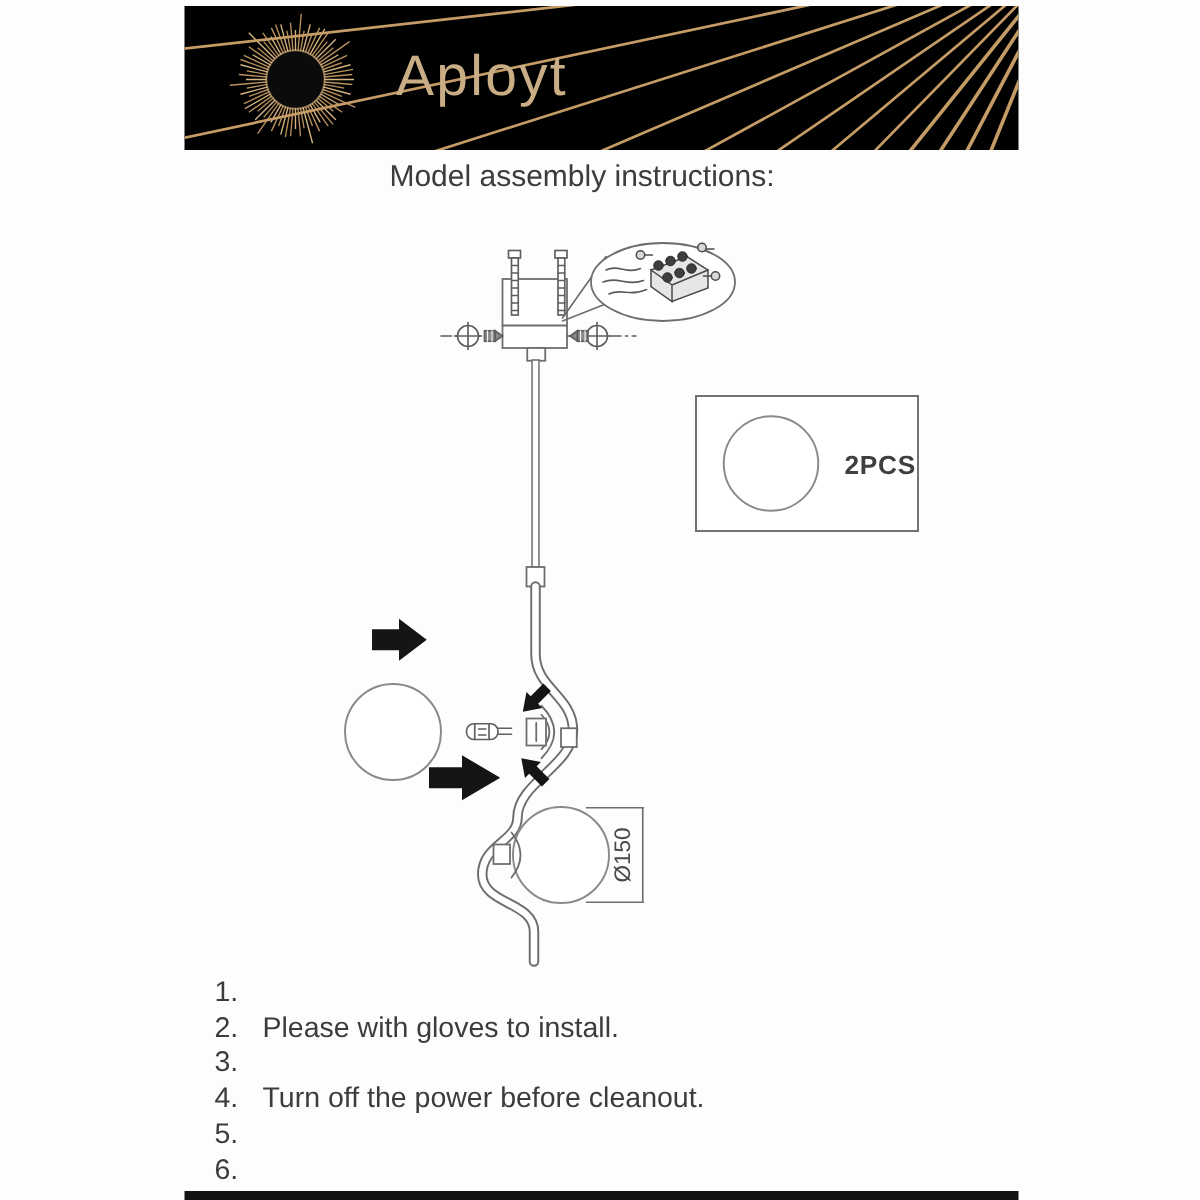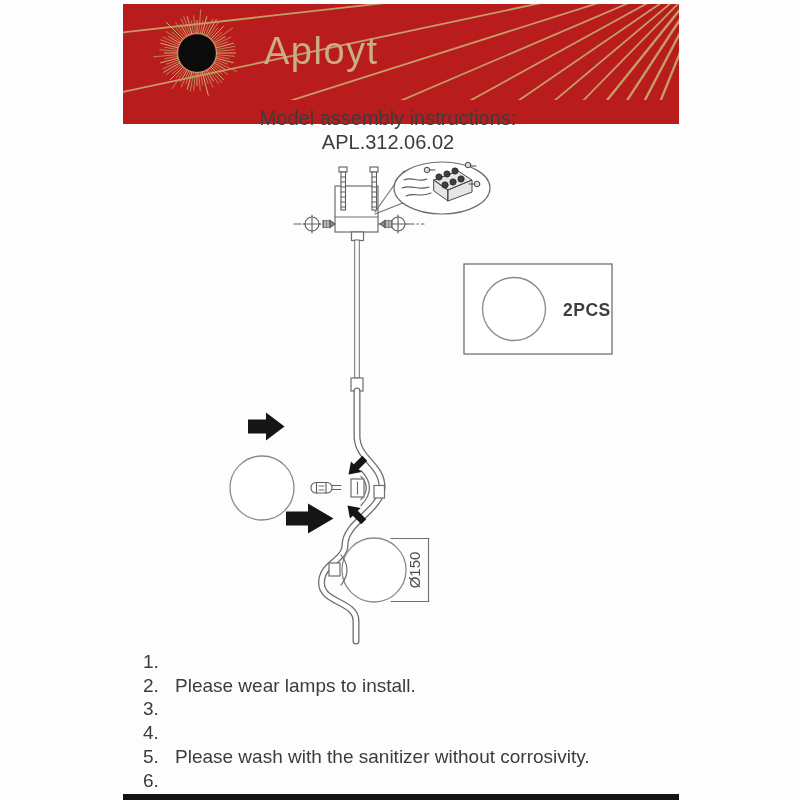--- a/index.html
+++ b/index.html
@@ -4,22 +4,22 @@
 <style>
   html,body{margin:0;padding:0;}
   body{
     width:800px;height:800px;position:relative;overflow:hidden;
     background:#fdfdfd;
     font-family:"Liberation Sans", sans-serif;
     color:#3c3c3c;
   }
   
   .banner{
-    position:absolute;left:123px;top:4px;width:556px;height:120px;
-    background:#b91c1c;overflow:hidden;
+    position:absolute;left:123px;top:4px;width:556px;height:96px;
+    background:#000000;overflow:hidden;
   }
   .banner svg{position:absolute;left:0;top:0;}
   .brand{
     position:absolute;left:141px;top:26px;
     font-size:38px;font-weight:300;letter-spacing:1.5px;
     color:#c9ad85;
   }
   
   .title-block{position:absolute;left:0;top:106px;width:776px;text-align:center;line-height:24px;}
   .title-line{font-size:20px;color:#3c3c3c;}
@@ -127,21 +127,20 @@
         <line x1="592" y1="-38" x2="-14.451512454959584" y2="90.90524830701077" stroke="#c59c66" stroke-width="1.8"></line>
         <line x1="592" y1="-38" x2="-24.136109879569744" y2="31.110737967921693" stroke="#c59c66" stroke-width="1.8"></line>
         <line x1="592" y1="-38" x2="-27.93956488576862" y2="-29.343448189729845" stroke="#c59c66" stroke-width="1.8"></line>
       </g>
   </svg>
   <div class="brand">Aployt</div>
 </div>
 
 <div class="title-block">
   <div class="title-line">Model assembly instructions:</div>
-  <div class="title-line">APL.312.06.02</div>
 </div>
 
 <svg class="diagram" viewBox="0 0 800 655" fill="none" stroke-linecap="round">
 
   <g stroke="#6e6e6e" stroke-width="1.2">
     <rect x="335" y="186" width="43" height="46" fill="#ffffff"></rect>
     <line x1="335" y1="217" x2="378" y2="217"></line>
     <rect x="351.5" y="232" width="12" height="8.5" fill="#ffffff"></rect>
   </g>
 
@@ -247,30 +246,30 @@
     <polygon transform="translate(356,514) rotate(225)" points="-11,-3.5 1,-3.5 1,-7.5 12,0 1,7.5 1,3.5 -11,3.5"></polygon>
   </g>
 </svg>
 
 <div class="instructions">
   <div class="instr-row">
     <span class="instr-num">1.</span>
   </div>
   <div class="instr-row">
     <span class="instr-num">2.</span>
-    <span>Please wear lamps to install.</span>
+    <span>Please with gloves to install.</span>
   </div>
   <div class="instr-row">
     <span class="instr-num">3.</span>
   </div>
   <div class="instr-row">
     <span class="instr-num">4.</span>
+    <span>Turn off the power before cleanout.</span>
   </div>
   <div class="instr-row">
     <span class="instr-num">5.</span>
-    <span>Please wash with the sanitizer without corrosivity.</span>
   </div>
   <div class="instr-row">
     <span class="instr-num">6.</span>
   </div>
 </div>
 
 <div class="footer-bar"></div>
 
 </body></html>

